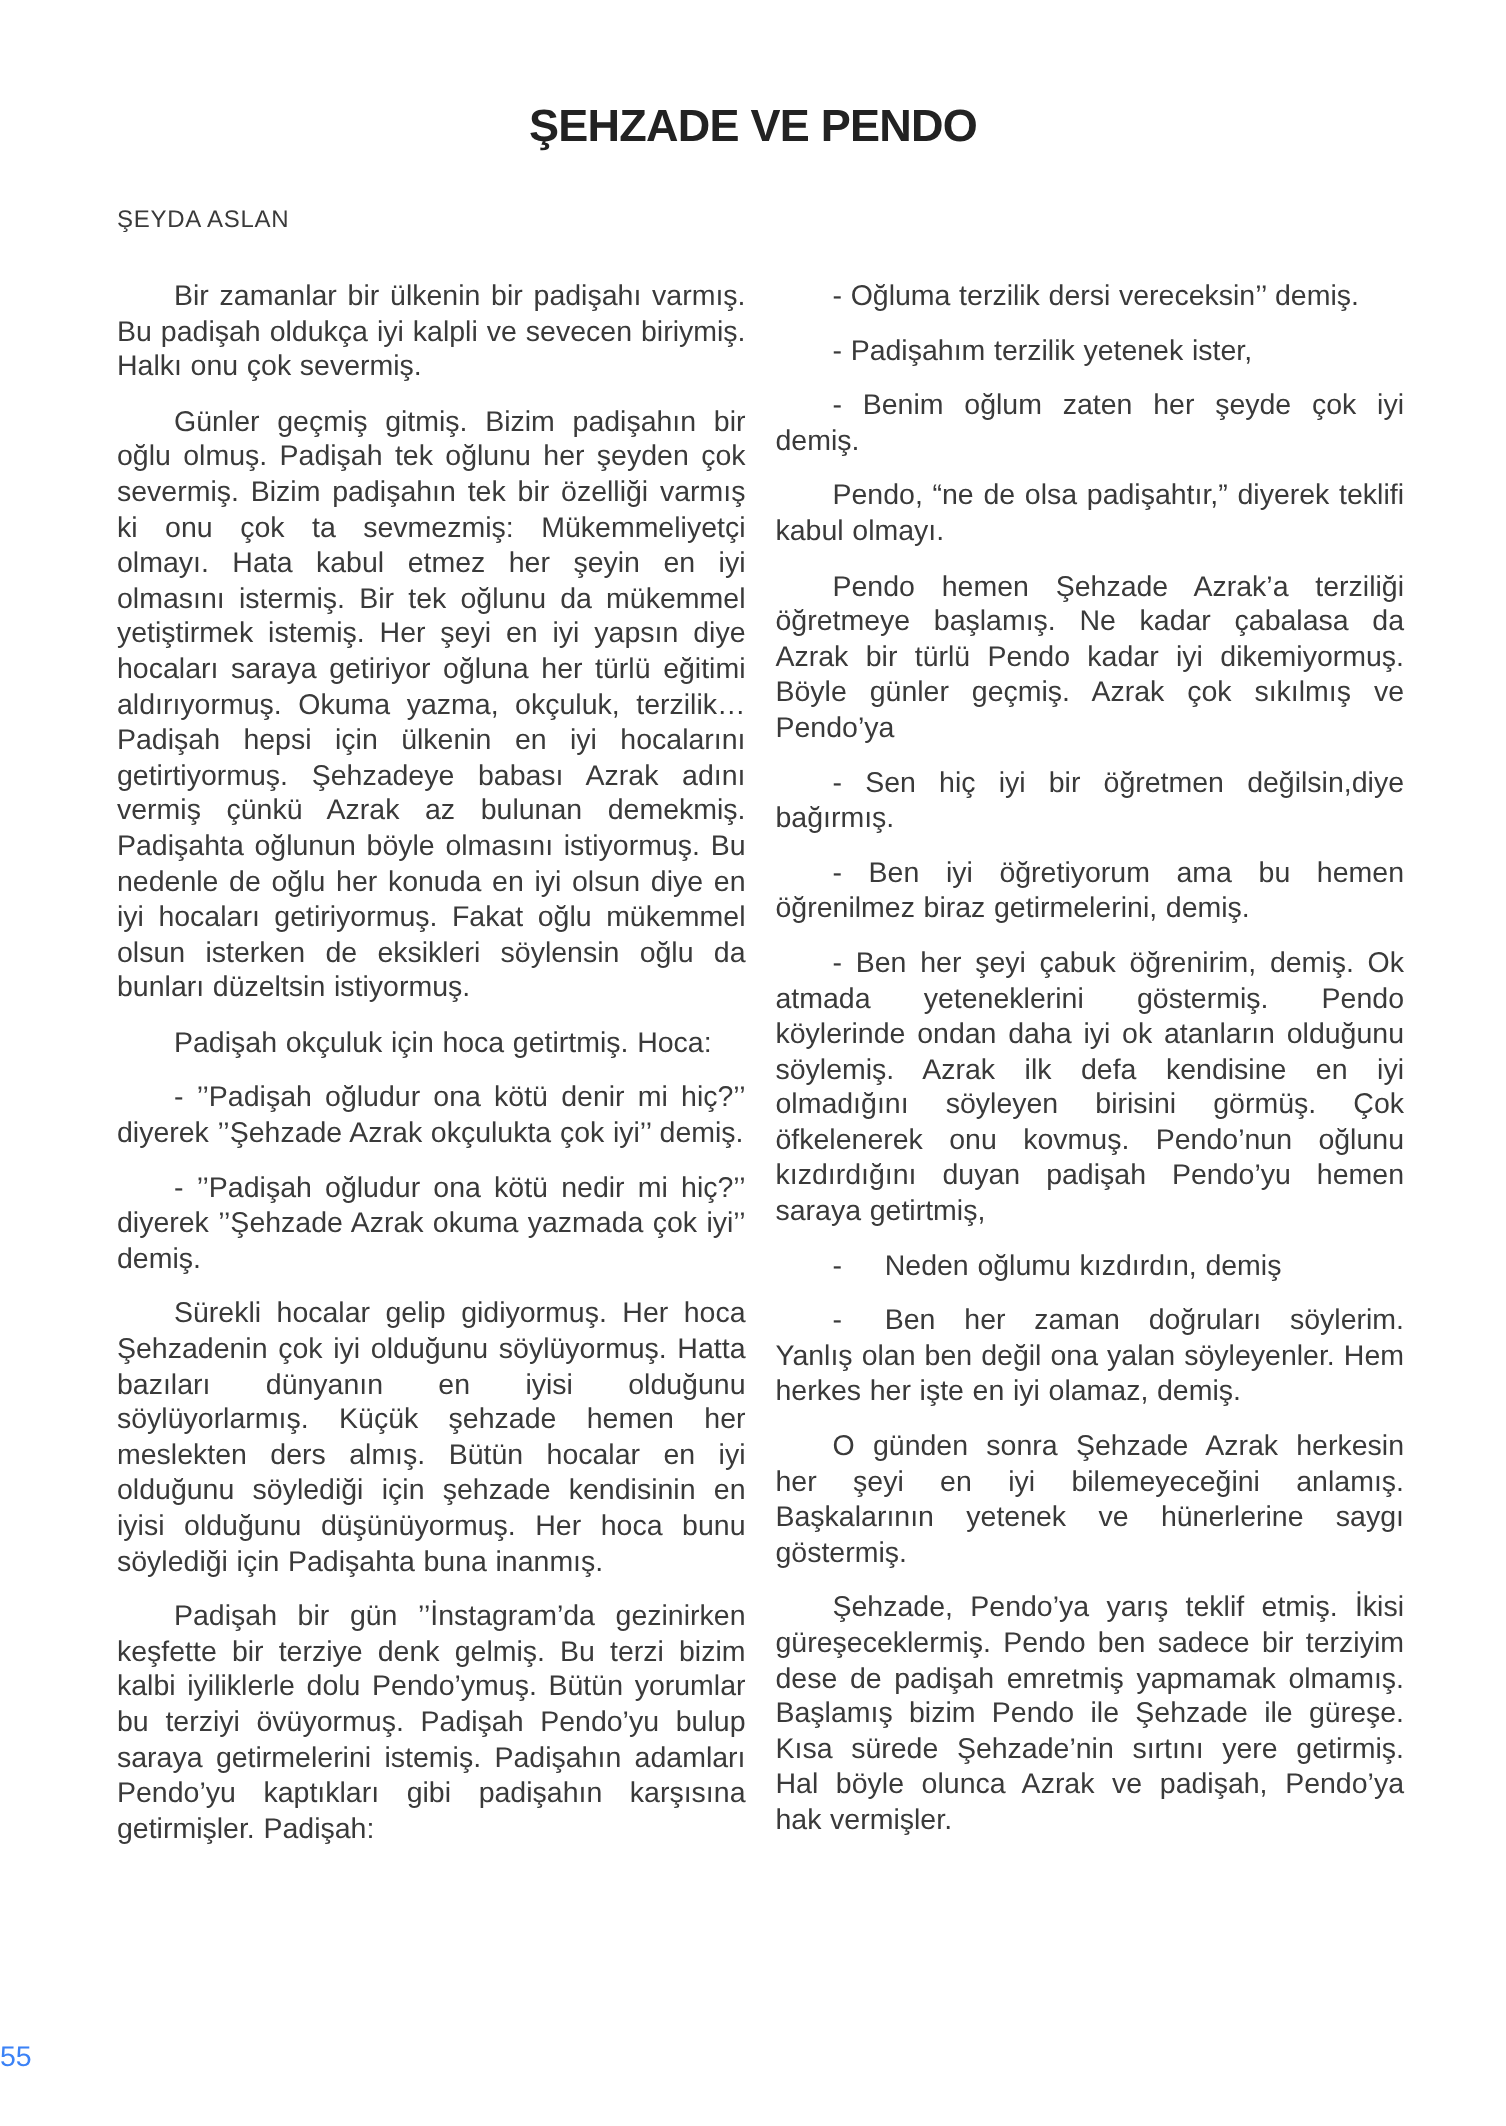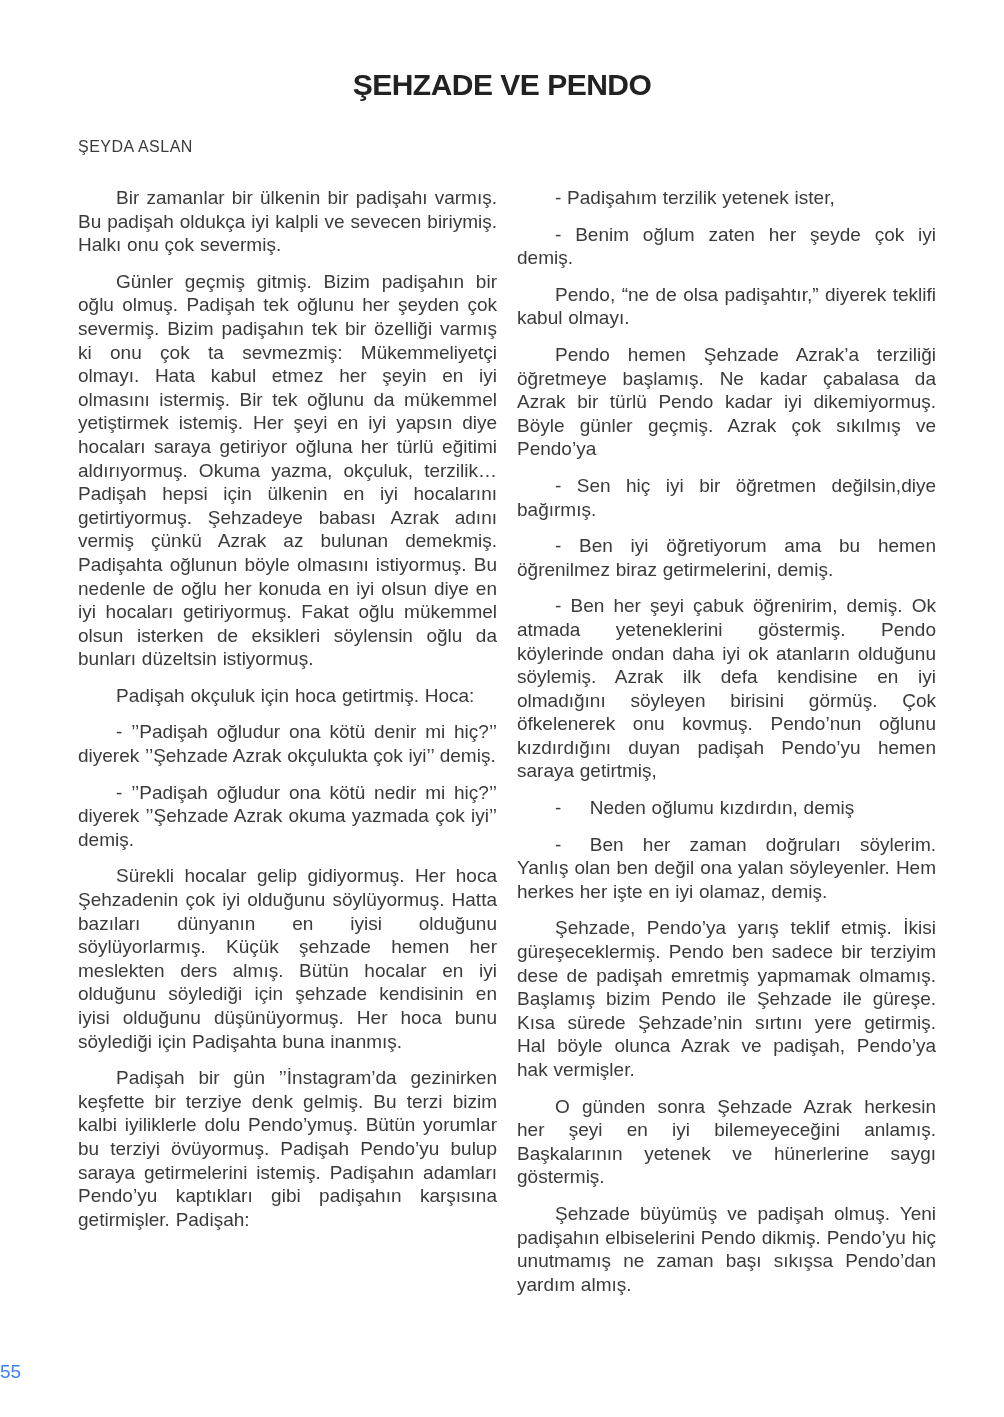--- a/index.html
+++ b/index.html
@@ -77,31 +77,31 @@
       <p class="para">Bir zamanlar bir ülkenin bir padişahı varmış. Bu padişah oldukça iyi kalpli ve sevecen biriymiş. Halkı onu çok severmiş.</p>
       <p class="para">Günler geçmiş gitmiş. Bizim padişahın bir oğlu olmuş. Padişah tek oğlunu her şeyden çok severmiş. Bizim padişahın tek bir özelliği varmış ki onu çok ta sevmezmiş: Mükemmeliyetçi olmayı. Hata kabul etmez her şeyin en iyi olmasını istermiş. Bir tek oğlunu da mükemmel yetiştirmek istemiş. Her şeyi en iyi yapsın diye hocaları saraya getiriyor oğluna her türlü eğitimi aldırıyormuş. Okuma yazma, okçuluk, terzilik… Padişah hepsi için ülkenin en iyi hocalarını getirtiyormuş. Şehzadeye babası Azrak adını vermiş çünkü Azrak az bulunan demekmiş. Padişahta oğlunun böyle olmasını istiyormuş. Bu nedenle de oğlu her konuda en iyi olsun diye en iyi hocaları getiriyormuş. Fakat oğlu mükemmel olsun isterken de eksikleri söylensin oğlu da bunları düzeltsin istiyormuş.</p>
       <p class="para">Padişah okçuluk için hoca getirtmiş. Hoca:</p>
       <p class="para">- ’’Padişah oğludur ona kötü denir mi hiç?’’ diyerek ’’Şehzade Azrak okçulukta çok iyi’’ demiş.</p>
       <p class="para">- ’’Padişah oğludur ona kötü nedir mi hiç?’’ diyerek ’’Şehzade Azrak okuma yazmada çok iyi’’ demiş.</p>
       <p class="para">Sürekli hocalar gelip gidiyormuş. Her hoca Şehzadenin çok iyi olduğunu söylüyormuş. Hatta bazıları dünyanın en iyisi olduğunu söylüyorlarmış. Küçük şehzade hemen her meslekten ders almış. Bütün hocalar en iyi olduğunu söylediği için şehzade kendisinin en iyisi olduğunu düşünüyormuş. Her hoca bunu söylediği için Padişahta buna inanmış.</p>
       <p class="para">Padişah bir gün ’’İnstagram’da gezinirken keşfette bir terziye denk gelmiş. Bu terzi bizim kalbi iyiliklerle dolu Pendo’ymuş. Bütün yorumlar bu terziyi övüyormuş. Padişah Pendo’yu bulup saraya getirmelerini istemiş. Padişahın adamları Pendo’yu kaptıkları gibi padişahın karşısına getirmişler. Padişah:</p>
     </div>
 
     <div class="col">
+      <p class="para">- Oğluma terzilik dersi vereceksin’’ demiş.</p>
       <p class="para">- Padişahım terzilik yetenek ister,</p>
       <p class="para">- Benim oğlum zaten her şeyde çok iyi demiş.</p>
       <p class="para">Pendo, “ne de olsa padişahtır,” diyerek teklifi kabul olmayı.</p>
       <p class="para">Pendo hemen Şehzade Azrak’a terziliği öğretmeye başlamış. Ne kadar çabalasa da Azrak bir türlü Pendo kadar iyi dikemiyormuş. Böyle günler geçmiş. Azrak çok sıkılmış ve Pendo’ya</p>
       <p class="para">- Sen hiç iyi bir öğretmen değilsin,diye bağırmış.</p>
       <p class="para">- Ben iyi öğretiyorum ama bu hemen öğrenilmez biraz getirmelerini, demiş.</p>
       <p class="para">- Ben her şeyi çabuk öğrenirim, demiş. Ok atmada yeteneklerini göstermiş. Pendo köylerinde ondan daha iyi ok atanların olduğunu söylemiş. Azrak ilk defa kendisine en iyi olmadığını söyleyen birisini görmüş. Çok öfkelenerek onu kovmuş. Pendo’nun oğlunu kızdırdığını duyan padişah Pendo’yu hemen saraya getirtmiş,</p>
       <p class="para">-  Neden oğlumu kızdırdın, demiş</p>
       <p class="para">-  Ben her zaman doğruları söylerim. Yanlış olan ben değil ona yalan söyleyenler. Hem herkes her işte en iyi olamaz, demiş.</p>
+      <p class="para">O günden sonra Şehzade Azrak herkesin her şeyi en iyi bilemeyeceğini anlamış. Başkalarının yetenek ve hünerlerine saygı göstermiş.</p>
       <p class="para">Şehzade, Pendo’ya yarış teklif etmiş. İkisi güreşeceklermiş. Pendo ben sadece bir terziyim dese de padişah emretmiş yapmamak olmamış. Başlamış bizim Pendo ile Şehzade ile güreşe. Kısa sürede Şehzade’nin sırtını yere getirmiş. Hal böyle olunca Azrak ve padişah, Pendo’ya hak vermişler.</p>
-      <p class="para">O günden sonra Şehzade Azrak herkesin her şeyi en iyi bilemeyeceğini anlamış. Başkalarının yetenek ve hünerlerine saygı göstermiş.</p>
-      <p class="para">Şehzade büyümüş ve padişah olmuş. Yeni padişahın elbiselerini Pendo dikmiş. Pendo’yu hiç unutmamış ne zaman başı sıkışsa Pendo’dan yardım almış.</p>
     </div>
 
   </div>
 
   <div class="pageno">55</div>
 
 </div>
 
 </body></html>

